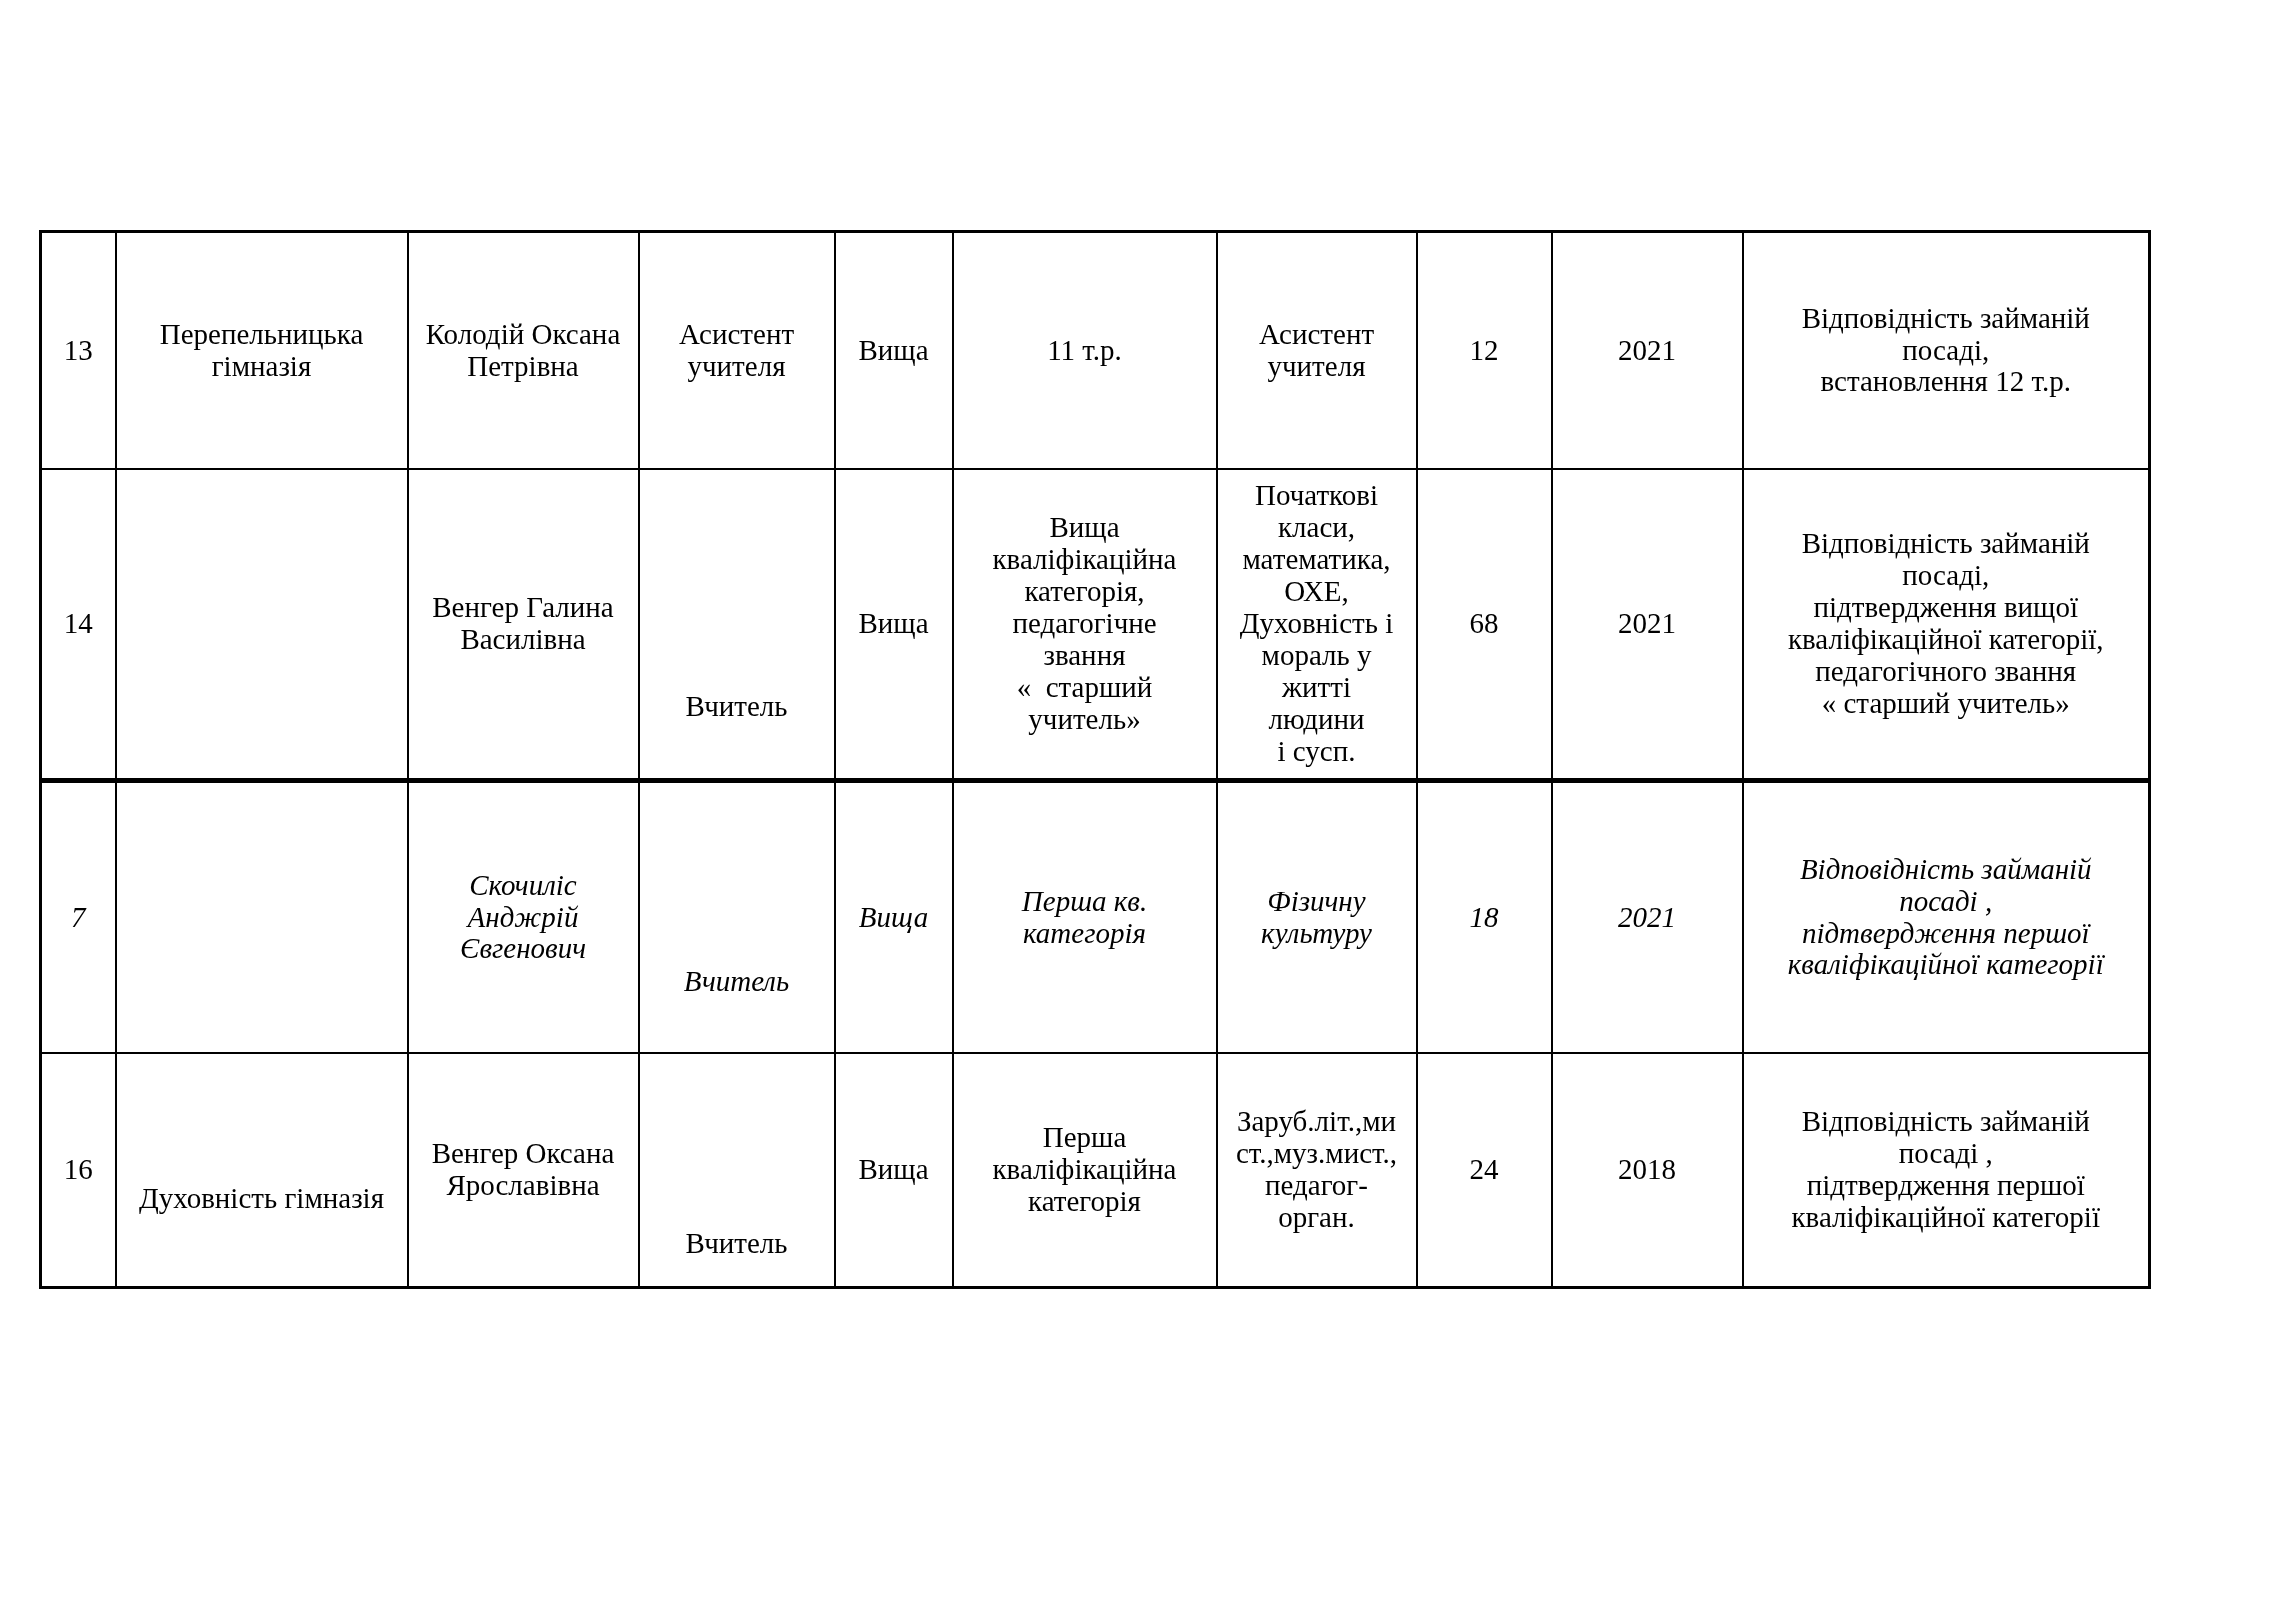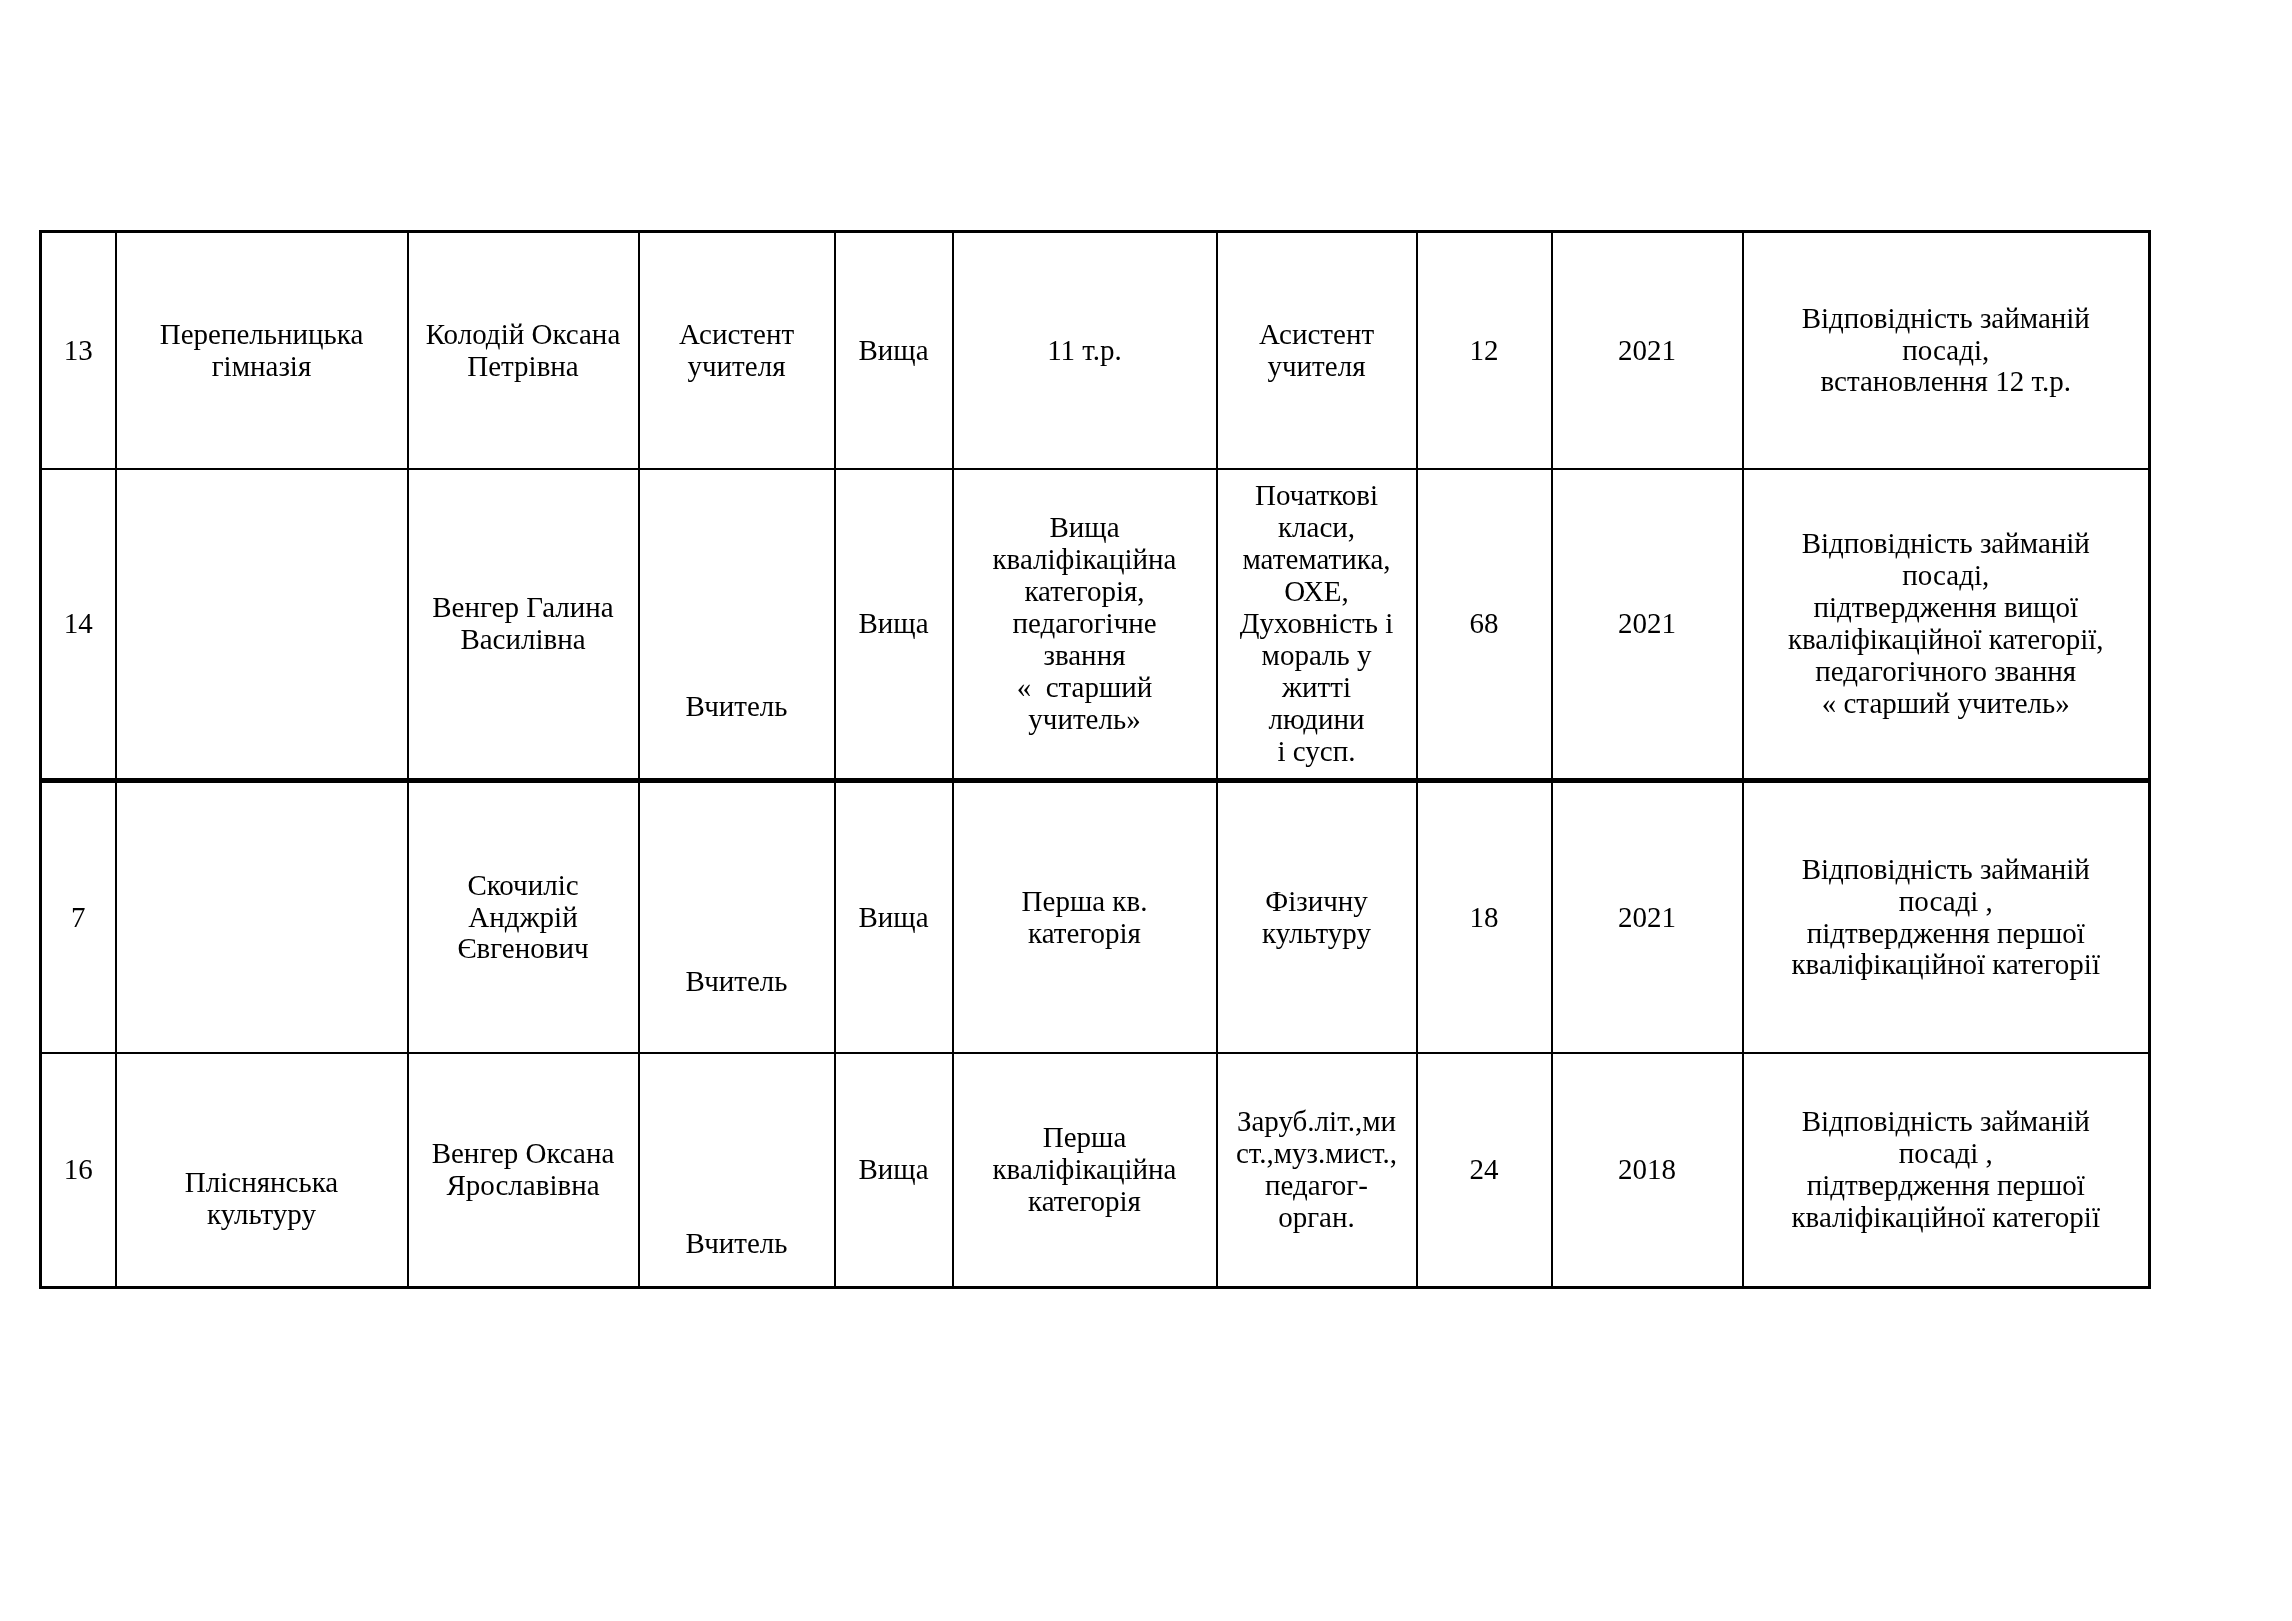--- a/index.html
+++ b/index.html
@@ -31,21 +31,21 @@
     vertical-align: middle;
     text-align: center;
     padding: 2px 16px;
     overflow: hidden;
   }
   
   tr.thick-top td { border-top: 5.9px solid #000; }
 
   tr.r13 td { height: 231px; }
   tr.r14 td { height: 304px; }
-  tr.r15 td { height: 265px; }
+  tr.r15 td { height: 265px; font-style: italic; }
   tr.r16 td { height: 228px; }
 
   td.al { text-align: left; padding-left: 15.7px; }
   td.vtop { vertical-align: top; padding-top: 29px; }
 
   .ct {
     position: relative;
     white-space: pre-line; 
   }
 </style>
@@ -191,21 +191,21 @@
 підтвердження першої
 кваліфікаційної категорії</div>
         </td>
     </tr>
 
     <tr class="r16">
       <td>
           <div class="ct">16</div>
         </td>
       <td class="al">
-          <div class="ct" style="top:29px">Пліснянська культуру</div>
+          <div class="ct" style="top:29px">Духовність гімназія</div>
         </td>
       <td>
           <div class="ct">Венгер Оксана
 Ярославівна</div>
         </td>
       <td class="al">
           <div class="ct" style="top:74px">Вчитель</div>
         </td>
       <td>
           <div class="ct">Вища</div>

